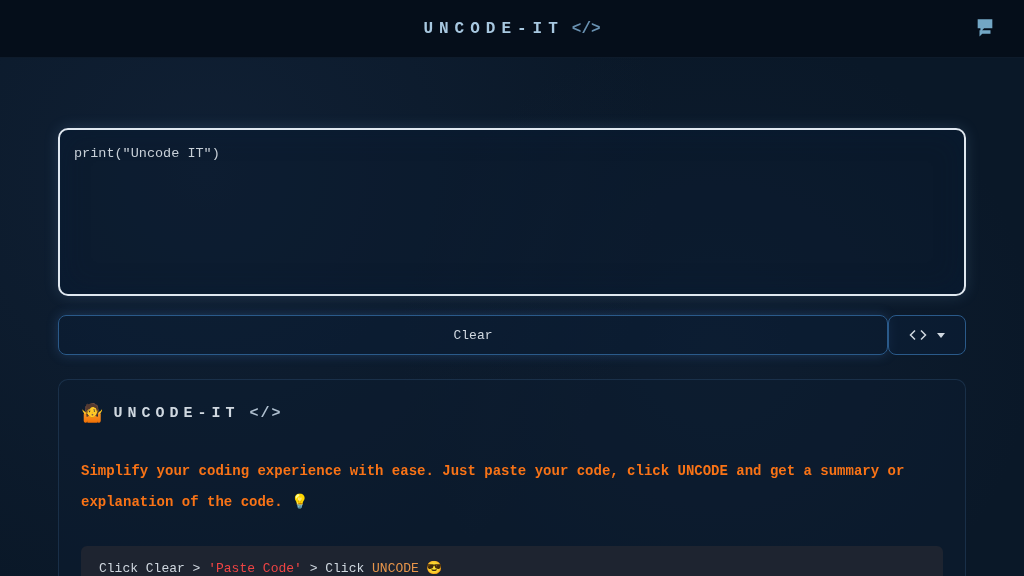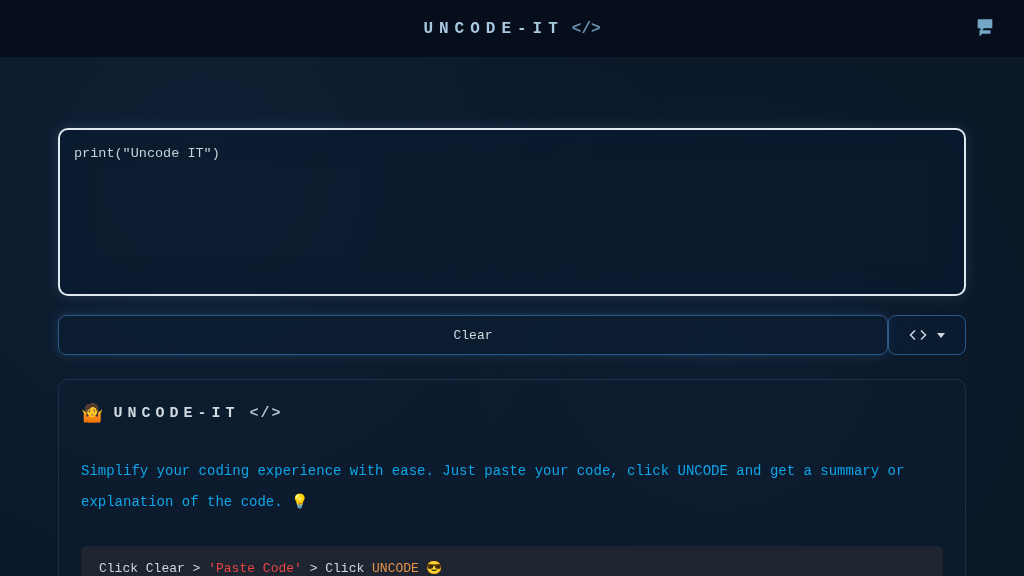--- a/index.html
+++ b/index.html
@@ -116,22 +116,22 @@
       font-size: 15px;
       letter-spacing: 5px;
       font-weight: bold;
     }
     .panel-title .emoji { letter-spacing: 0; font-size: 18px; }
     .panel-title .code-mark { letter-spacing: 2px; color: #b0c0d0; }
     .panel-desc {
       margin-top: 32px;
       line-height: 2.2;
       font-size: 14px;
-      font-weight: normal;
-      color: #0ea5e9;
+      font-weight: bold;
+      color: #f97316;
     }
     .code-hint {
       margin-top: 28px;
       background: #1e2430;
       border-radius: 6px;
       padding: 14px 18px;
       font-size: 13px;
       color: #d0d8e0;
       font-family: 'Courier New', monospace;
     }

